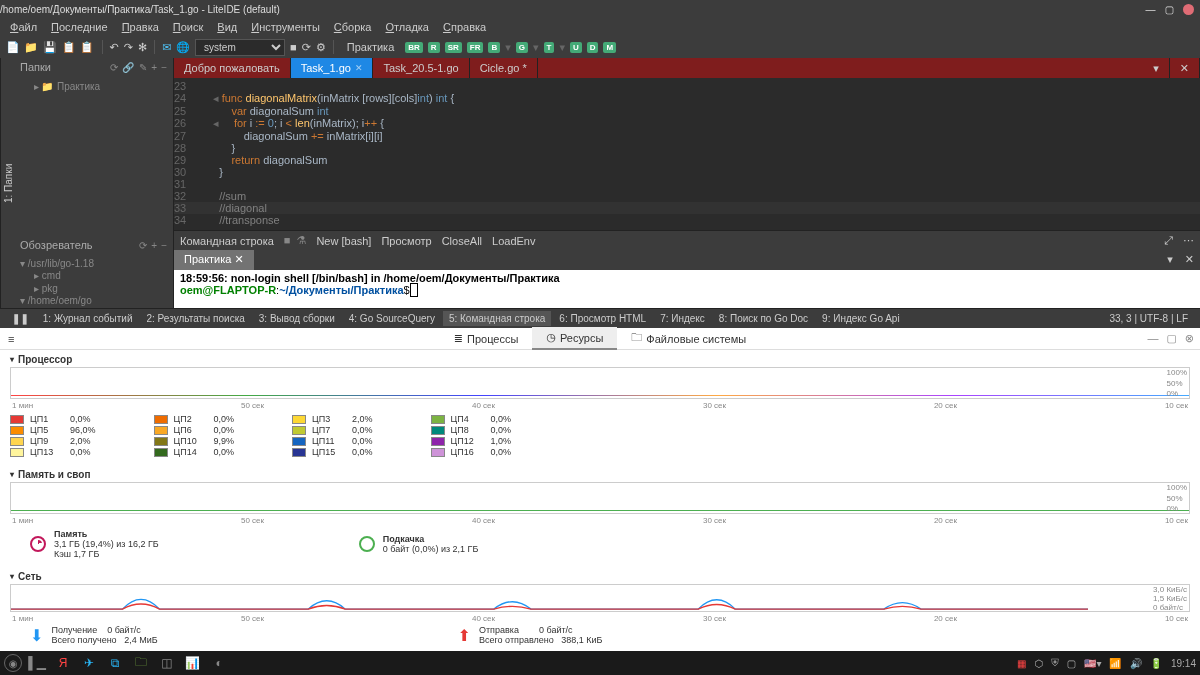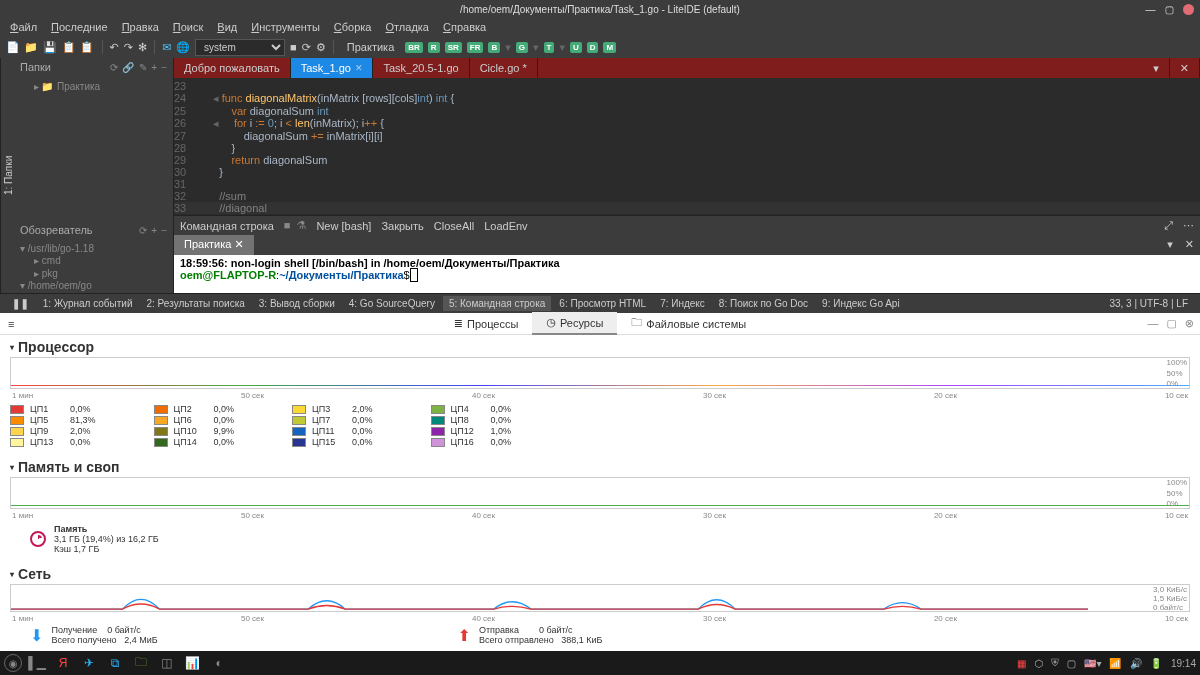--- a/index.html
+++ b/index.html
@@ -1,17 +1,17 @@
 <!DOCTYPE html>
 <html><head>
 <meta charset="utf-8">
 <style>
 *{margin:0;padding:0;box-sizing:border-box;font-family:sans-serif}
 body{width:1200px;height:675px;background:#2b2b2b;color:#ccc;font-size:11px;overflow:hidden;display:flex;flex-direction:column}
-.titlebar{background:#3c3c3c;height:18px;display:flex;align-items:center;justify-content:center;position:relative;color:#ddd;font-size:10px}
+.titlebar{background:#3c3c3c;height:18px;display:flex;align-items:center;position:relative;color:#ddd;font-size:10px}
 .titlebar-icons{position:absolute;right:6px;display:flex;gap:8px}
 .titlebar-icons span{width:11px;height:11px;display:inline-flex;align-items:center;justify-content:center;font-size:10px;color:#ddd}
 .close-btn{background:#e06c75;border-radius:50%}
 .menubar{background:#3c3c3c;height:18px;display:flex;align-items:center;padding:0 4px;font-size:11px;gap:2px}
 .menubar span{padding:2px 6px;cursor:pointer}
 .menubar span u{text-decoration:underline}
 .toolbar{background:#3c3c3c;height:22px;display:flex;align-items:center;padding:0 6px;gap:5px}
 .tb-sep{width:1px;height:14px;background:#555;margin:0 2px}
 .toolbar select{background:#2b2b2b;color:#ccc;border:1px solid #555;font-size:10px;padding:1px 4px;width:90px}
 .badge{display:inline-block;background:#555;color:#fff;font-size:8px;padding:1px 3px;border-radius:2px;font-weight:bold}
@@ -43,21 +43,21 @@
 .bottombar{background:#3c3c3c;height:20px;display:flex;align-items:center;padding:0 6px;font-size:10px;gap:2px;border-top:1px solid #222}
 .bottombar span{padding:2px 6px;cursor:pointer}
 .bottombar span.active{background:#555}
 .bottombar .right{margin-left:auto}
 .sysmon{background:#fff;color:#333;flex-shrink:0;display:flex;flex-direction:column}
 .sm-tabs{height:22px;display:flex;align-items:center;justify-content:center;gap:0;border-bottom:1px solid #ddd;position:relative}
 .sm-tab{padding:4px 14px;font-size:11px;display:flex;align-items:center;gap:4px}
 .sm-tab.active{background:#eee;border-bottom:2px solid #888}
 .sm-win{position:absolute;right:6px;display:flex;gap:8px;color:#888;font-size:11px}
 .sm-sec{padding:2px 10px 4px}
-.sm-sec-hdr{font-size:14px;font-weight:bold;padding:2px 0;display:flex;align-items:center;gap:4px}
+.sm-sec-hdr{font-size:10px;font-weight:bold;padding:2px 0;display:flex;align-items:center;gap:4px}
 .sm-sec-hdr::before{content:"▾";font-size:8px}
 .chart{height:32px;border:1px solid #ccc;position:relative;background:#fff;margin-bottom:2px}
 .chart-line{position:absolute;bottom:2px;left:0;right:0;height:1px;background:linear-gradient(90deg,#f44 0%,#4a4 20%,#44f 40%,#fa4 60%,#a4f 80%,#4af 100%)}
 .chart-labels{position:absolute;right:2px;top:0;font-size:8px;color:#888;display:flex;flex-direction:column;justify-content:space-between;height:100%}
 .timelabels{display:flex;justify-content:space-between;font-size:8px;color:#888;padding:0 2px}
 .cpu-grid{display:flex;gap:58px;padding:4px 0}
 .cpu-col{display:flex;flex-direction:column;gap:1px}
 .cpu-row{display:flex;align-items:center;gap:6px;font-size:9px}
 .swatch{width:14px;height:9px;border:1px solid #888}
 .cpu-row .name{width:34px}
@@ -239,21 +239,21 @@
           <span class="code-txt">   <span class="cmt">//transponse</span></span>
         </div>
     </div>
     <div class="cmdbar">
       <span>Командная строка</span>
       <div class="icons">
           <span>■</span>
           <span>⚗</span>
         </div>
       <span>New [bash]</span>
-      <span>Закрыть</span>
+      <span>Просмотр</span>
       <span>CloseAll</span>
       <span>LoadEnv</span>
       <div style="flex:1"></div>
       <span>⤢</span>
       <span>⋯</span>
     </div>
     <div class="termtabs">
       <div class="termtab active"><span>Практика</span> <span class="x">✕</span></div>
       <div style="flex:1"></div>
       <span style="padding:3px 6px">▾</span>
@@ -314,21 +314,21 @@
     <div class="cpu-grid" id="cpu-grid">
         <div class="cpu-col">
           <div class="cpu-row">
             <span class="swatch" style="background:#e53935"></span>
             <span class="name">ЦП1</span>
             <span>0,0%</span>
           </div>
           <div class="cpu-row">
             <span class="swatch" style="background:#fb8c00"></span>
             <span class="name">ЦП5</span>
-            <span>81,3%</span>
+            <span>96,0%</span>
           </div>
           <div class="cpu-row">
             <span class="swatch" style="background:#ffd54f"></span>
             <span class="name">ЦП9</span>
             <span>2,0%</span>
           </div>
           <div class="cpu-row">
             <span class="swatch" style="background:#fff59d"></span>
             <span class="name">ЦП13</span>
             <span>0,0%</span>
@@ -423,20 +423,27 @@
       </div>
     <div class="mem-row">
       <div class="mem-item">
         <div class="mem-icon" style="border-color:#c2185b">
             <div style="position:absolute;inset:2px;border-radius:50%;background:conic-gradient(#c2185b 0 70deg,transparent 70deg)"></div>
           </div>
         <div>
             <div><b>Память</b></div>
             <div>3,1 ГБ (19,4%) из 16,2 ГБ</div>
             <div>Кэш 1,7 ГБ</div>
+          </div>
+      </div>
+      <div class="mem-item">
+        <div class="mem-icon" style="border-color:#4caf50"></div>
+        <div>
+            <div><b>Подкачка</b></div>
+            <div>0 байт (0,0%) из 2,1 ГБ</div>
           </div>
       </div>
     </div>
   </div>
 
   <div class="sm-sec">
     <div class="sm-sec-hdr">Сеть</div>
     <div class="net-chart">
       <svg class="net-wave" viewBox="0 0 1160 28" preserveAspectRatio="none">
         <path d="M0,26 L120,26 Q140,5 160,26 L320,26 Q340,8 360,26 L520,26 Q540,10 560,26 L740,26 Q760,6 780,26 L940,26 Q960,12 980,26 L1160,26" stroke="#2196f3" fill="none" stroke-width="1.5"></path>

